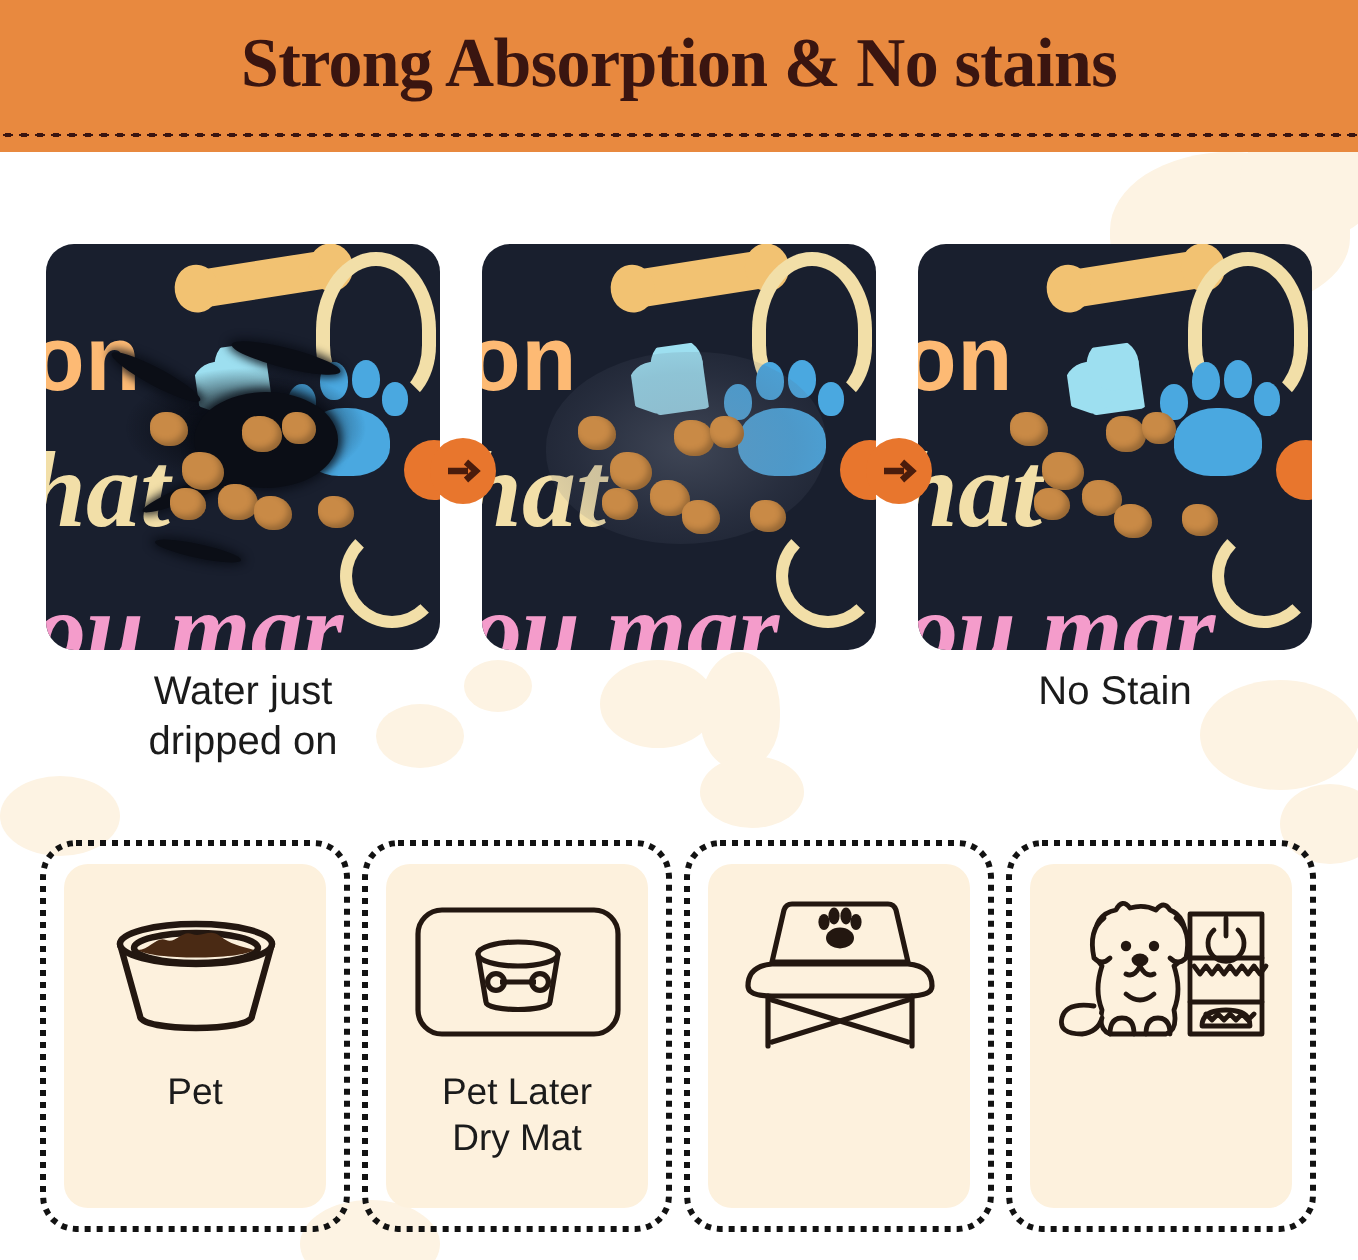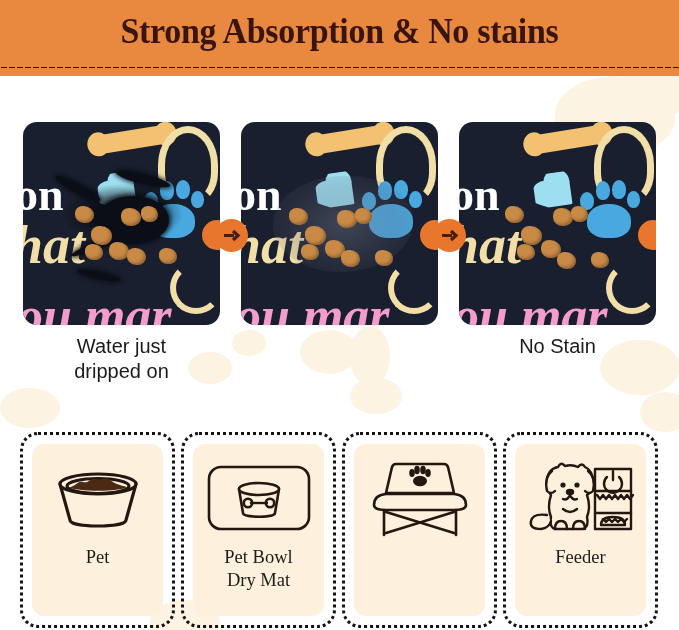--- a/index.html
+++ b/index.html
@@ -88,24 +88,24 @@
   
   .mat { position: absolute; inset: 0; }
   .letter {
     position: absolute;
     font-family: "Liberation Serif", serif;
     font-weight: bold;
     line-height: 1;
     white-space: nowrap;
   }
   .l-on {
-    left: -8px; top: 50px;
+    left: -8px; top: 38px;
     font-size: 46px;
-    color: #ffffff;
-    font-family: Liberation Serif, serif;
+    color: #fdba74;
+    font-family: Liberation Mono, monospace;
   }
   .l-hat {
     left: -10px; top: 96px;
     font-size: 54px;
     color: #f2dfa8;
     font-style: italic;
     font-family: "Liberation Serif", serif;
   }
   .l-mar {
     left: -6px; top: 168px;
@@ -266,27 +266,26 @@
   .cards {
     position: absolute;
     left: 0;
     top: 420px;
     width: 679px;
     height: 200px;
     z-index: 2;
   }
   .card {
     position: absolute;
-    top: 12px;
+    top: 0;
     width: 155px;
     height: 196px;
     border: 3px dotted #121212;
     border-radius: 18px;
     box-sizing: border-box;
-    font-family: Liberation Serif, serif;
   }
   .card.k1 { left: 20px; }
   .card.k2 { left: 181px; }
   .card.k3 { left: 342px; }
   .card.k4 { left: 503px; }
   .card-inner {
     position: absolute;
     left: 9px; top: 9px;
     right: 9px; bottom: 9px;
     background: #fdf1dd;
@@ -479,21 +478,21 @@
             <rect x="6" y="8" width="100" height="62" rx="12" fill="#fdf1dd"></rect>
             <path d="M36 30 C36 24, 76 24, 76 30 L72 54 C72 59, 40 59, 40 54 Z" fill="#fdf1dd"></path>
             <ellipse cx="56" cy="30" rx="20" ry="6" fill="#fdf1dd"></ellipse>
             <path d="M47 44 h18" stroke-width="2.4"></path>
             <circle cx="45" cy="44" r="4.2"></circle>
             <circle cx="67" cy="44" r="4.2"></circle>
           </g>
         </svg>
       </div>
       <div class="card-label">
-        <div>Pet Bowl</div>
+        <div>Pet Later</div>
         <div>Dry Mat</div>
       </div>
     </div>
   </div>
 
   <div class="card k3">
     <div class="card-inner">
       <div class="card-art">
         <svg width="112" height="82" viewBox="0 0 112 82" aria-hidden="true">
           <g fill="none" stroke="#231710" stroke-width="2.6" stroke-linejoin="round" stroke-linecap="round">
@@ -538,17 +537,16 @@
             <path d="M76 68 Q76 60 88 60 Q100 60 100 68 Z" fill="#fdf1dd"></path>
             <path d="M78 62 l3 3 l3 -3 l3 3 l3 -3 l3 3 l3 -3 l3 3 l3 -3"></path>
           </g>
           <g fill="none" stroke="#231710" stroke-width="2.4" stroke-linecap="round">
             <path d="M82 20 A9 9 0 1 0 94 20"></path>
             <path d="M88 14 L88 23"></path>
           </g>
         </svg>
       </div>
       <div class="card-label">
-        <div>Feeder</div>
       </div>
     </div>
   </div>
 </div>
 
 </body></html>

